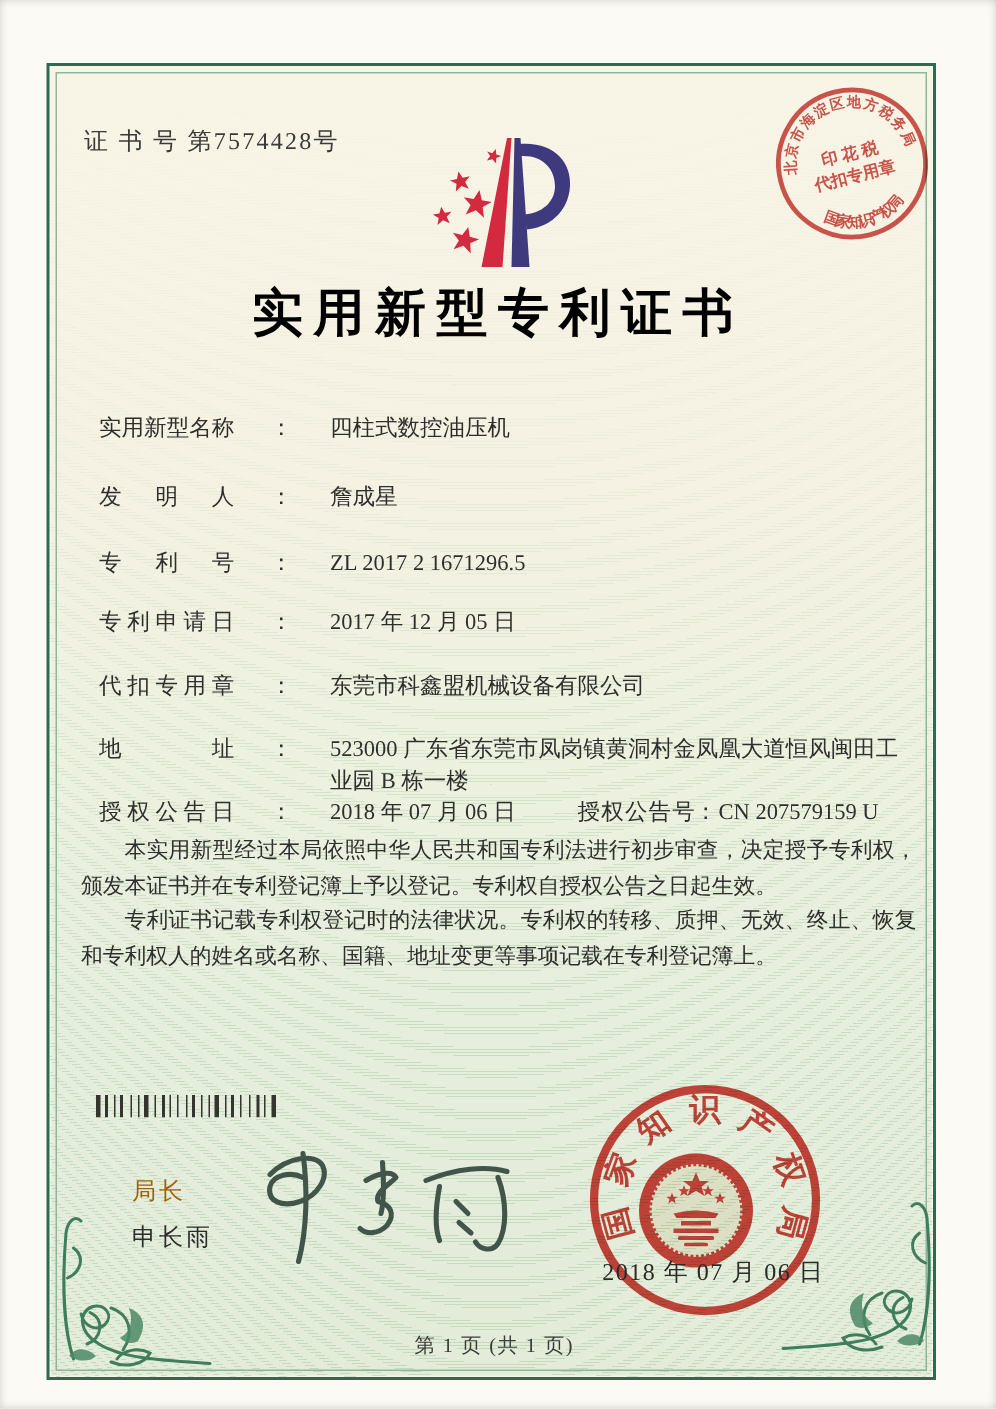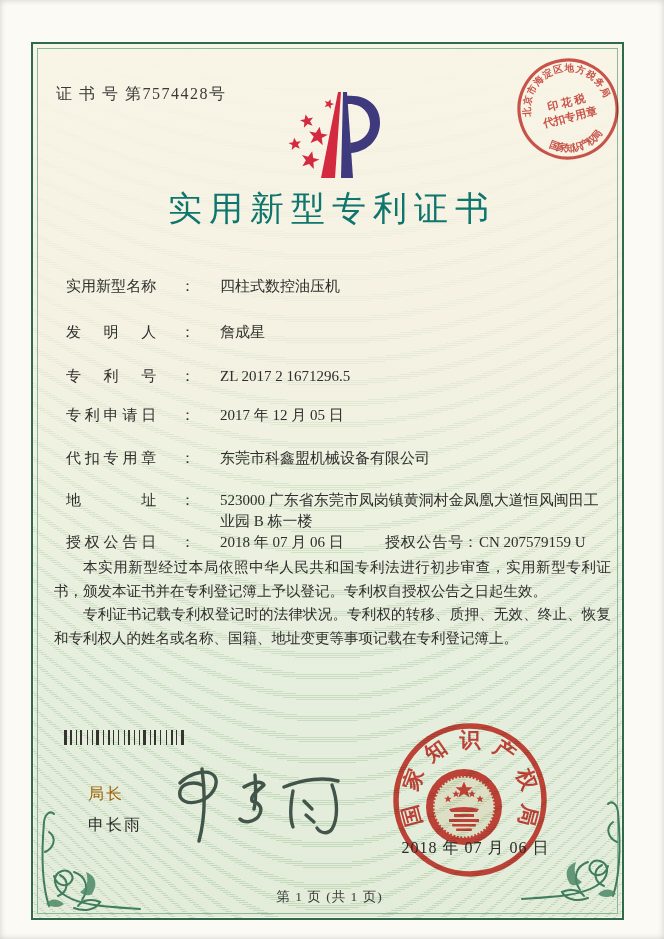--- a/index.html
+++ b/index.html
@@ -34,21 +34,21 @@
     position:absolute;left:4px;top:4px;right:4px;bottom:4px;
     border:1px solid #8db79d;
     pointer-events:none;
   }
   .abs{position:absolute;}
   .cert-number{
     left:56px;top:84px;font-size:16px;color:#3a3a38;letter-spacing:1.5px;
   }
   .cert-title{
     left:0;right:0;top:186px;text-align:center;
-    font-size:34px;font-weight:normal;color:#0f766e;letter-spacing:7px;
+    font-size:34px;font-weight:bold;color:#000000;letter-spacing:7px;
   }
   
   .fields{left:66px;top:270px;width:545px;font-size:15px;color:#2e2e2c;}
   .field-row{position:absolute;left:0;width:100%;display:flex;align-items:flex-start;line-height:21px;gap:24px;}
   .lbl{flex:0 0 90px;display:inline-block;text-align:justify;text-align-last:justify;letter-spacing:-.2px;}
   .colon{flex:0 0 16px;}
   .val{flex:1;}
   .row-sub{position:absolute;left:276px;top:0;display:flex;width:260px;margin-left:43px;}
   .row-sub .lbl{flex:0 0 78px;}
   
@@ -172,21 +172,21 @@
       <span class="val">2018 年 07 月 06 日</span>
       <span class="row-sub">
         <span class="lbl">授权公告号</span>
           <span class="colon">：</span>
         <span class="val">CN 207579159 U</span>
       </span>
     </div>
   </div>
 
   <div class="abs paragraphs">
-    <p>本实用新型经过本局依照中华人民共和国专利法进行初步审查，实用新型专利证书，颁发本证书并在专利登记簿上予以登记。专利权自授权公告之日起生效。</p>
+    <p>本实用新型经过本局依照中华人民共和国专利法进行初步审查，决定授予专利权，颁发本证书并在专利登记簿上予以登记。专利权自授权公告之日起生效。</p>
     <p>专利证书记载专利权登记时的法律状况。专利权的转移、质押、无效、终止、恢复和专利权人的姓名或名称、国籍、地址变更等事项记载在专利登记簿上。</p>
   </div>
 
   <svg class="abs barcode" id="barcode" viewBox="0 0 182 15" preserveAspectRatio="none">
       <rect x="0" y="0" width="3" height="15" fill="#35352f"></rect>
       <rect x="6" y="0" width="2" height="15" fill="#35352f"></rect>
       <rect x="12" y="0" width="1" height="15" fill="#35352f"></rect>
       <rect x="16" y="0" width="2" height="15" fill="#35352f"></rect>
       <rect x="23" y="0" width="1" height="15" fill="#35352f"></rect>
       <rect x="28" y="0" width="1" height="15" fill="#35352f"></rect>

